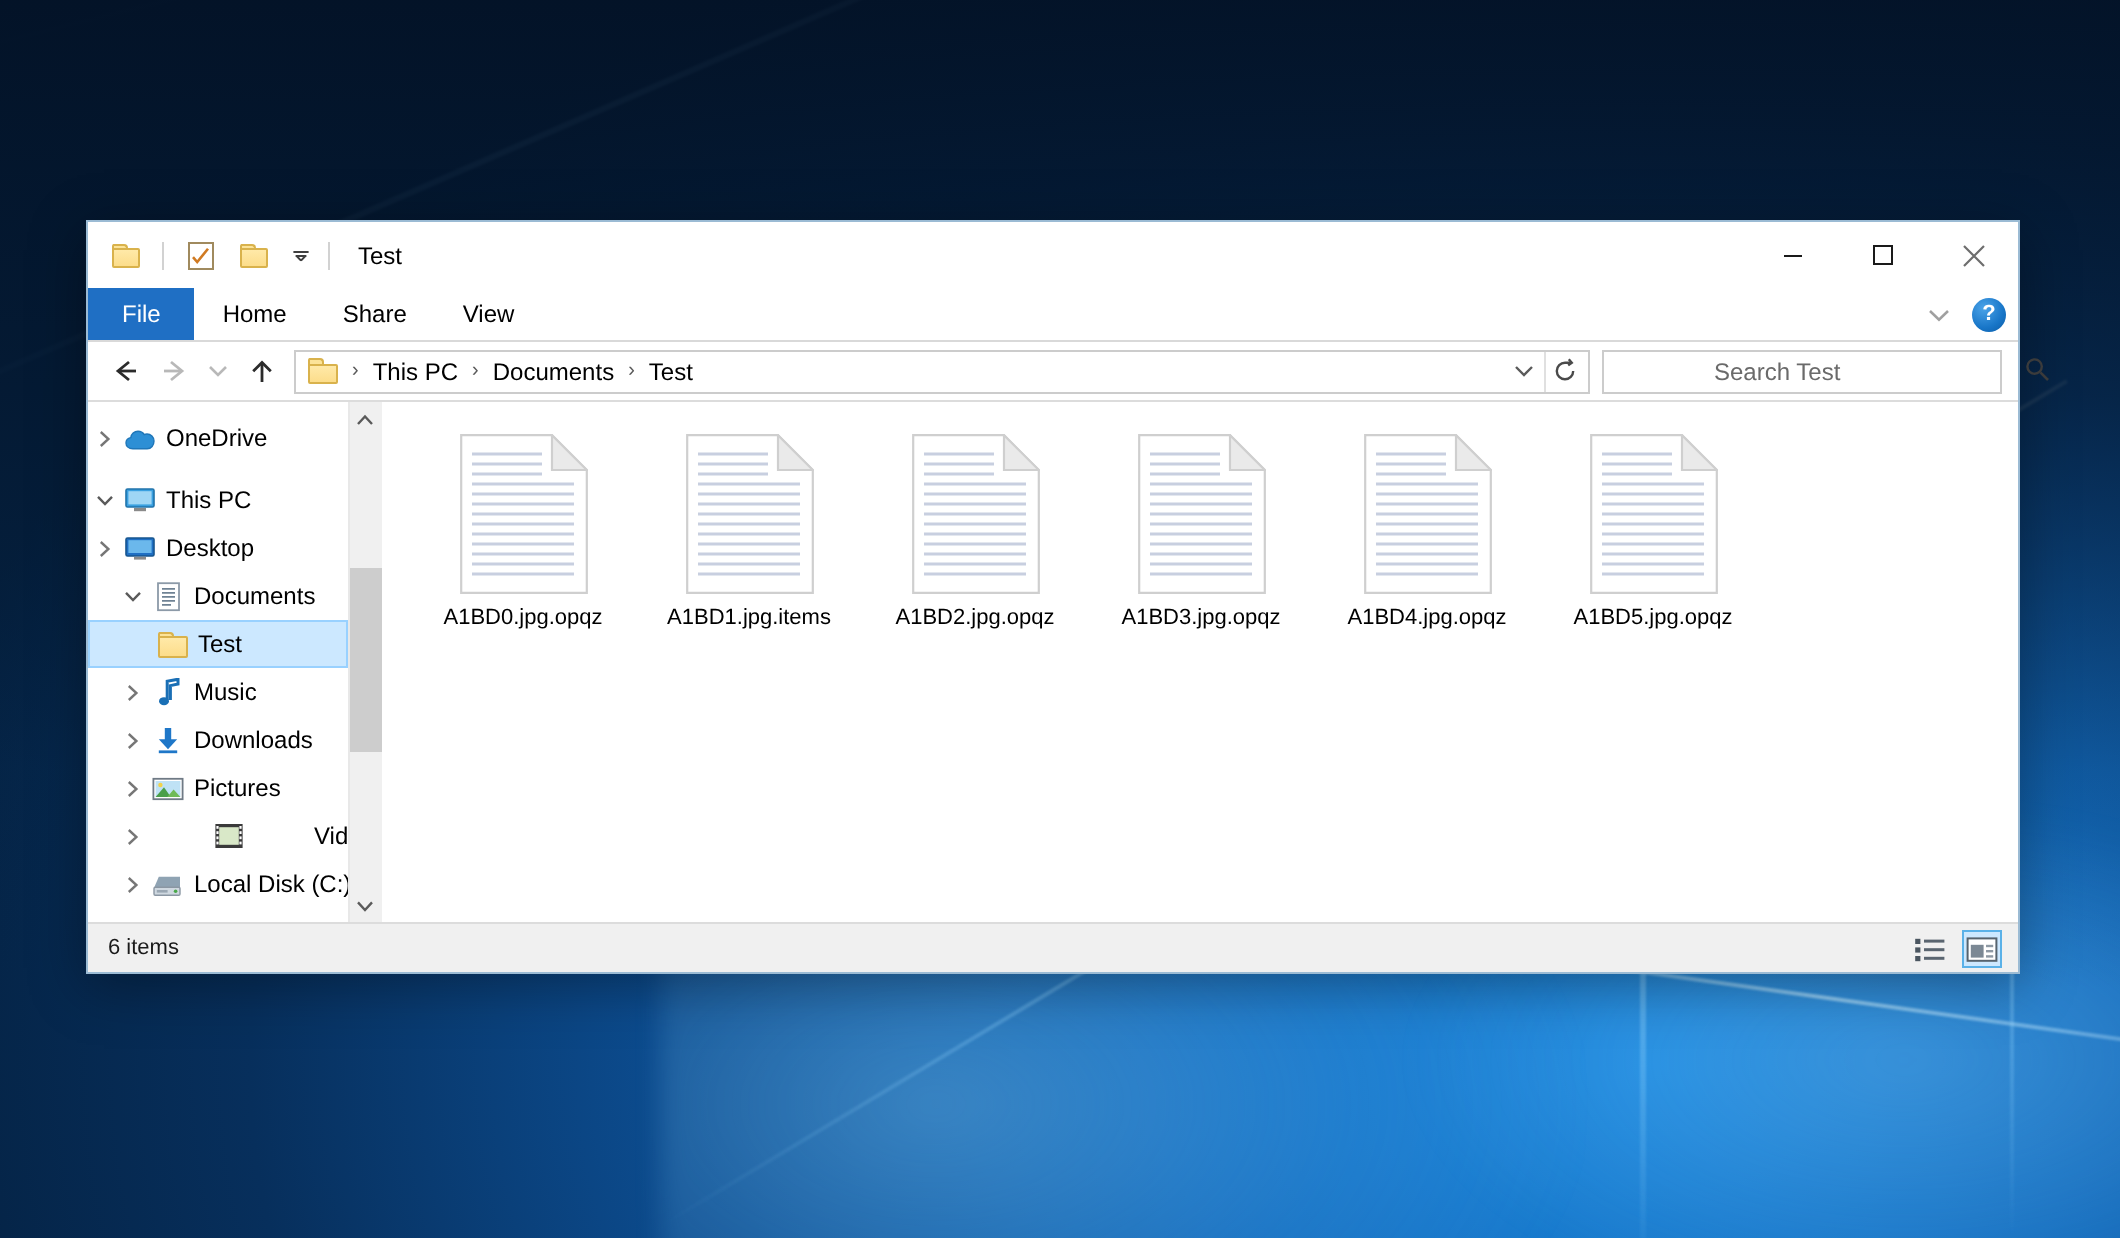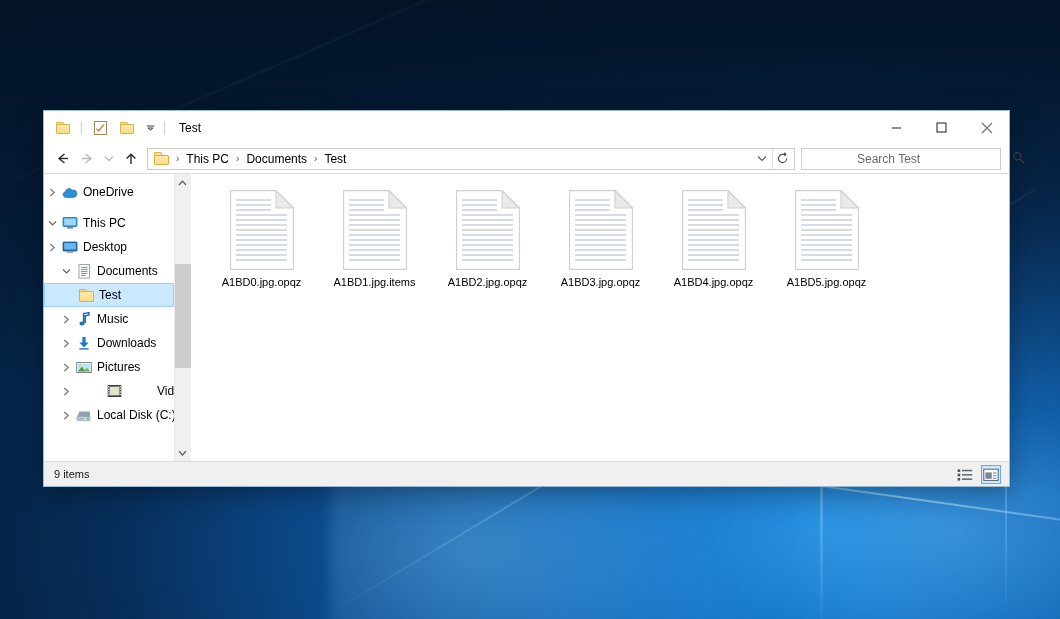--- a/index.html
+++ b/index.html
@@ -369,20 +369,34 @@
             </svg>
         </div>
         <div class="win-ctrl close">
           <svg width="12" height="12" viewBox="0 0 12 12">
               <path d="M1 1 L11 11 M11 1 L1 11" stroke="#6e6e6e" stroke-width="1.1"></path>
             </svg>
         </div>
       </div>
     </div>
 
+    <div class="ribbon">
+      <div class="tab file">File</div>
+      <div class="tab">Home</div>
+      <div class="tab">Share</div>
+      <div class="tab">View</div>
+      <div class="ribbon-right">
+        <div style="width:18px;display:flex;align-items:center;justify-content:center;">
+          <svg width="11" height="7" viewBox="0 0 11 7">
+              <path d="M1 1.5 L5.5 5.8 L10 1.5" fill="none" stroke="#a0a0a0" stroke-width="1.3"></path>
+            </svg>
+        </div>
+        <div class="help-btn">?</div>
+      </div>
+    </div>
 
     <div class="addressbar">
       <div class="nav-btn">
         <svg width="15" height="13" viewBox="0 0 15 13">
             <path d="M9.5 2 L4 6.5 L9.5 11" fill="none" stroke="#2b2b2b" stroke-width="1.4"></path>
             <path d="M4.3 6.5 L13 6.5" stroke="#2b2b2b" stroke-width="1.4"></path>
           </svg>
       </div>
       <div class="nav-btn disabled">
         <svg width="15" height="13" viewBox="0 0 15 13">
@@ -780,21 +794,21 @@
               </svg>
             </div>
             <div class="file-label">A1BD5.jpg.opqz</div>
           </div>
 
         </div>
       </div>
     </div>
 
     <div class="statusbar">
-      <span>9 items</span>
+      <span>6 items</span>
       <div class="status-views">
         <div class="view-btn">
           <svg width="16" height="14" viewBox="0 0 16 14">
             <g fill="#4a5560">
               <rect x="0.6" y="1.4" width="2.6" height="2.6"></rect>
               <rect x="0.6" y="5.7" width="2.6" height="2.6"></rect>
               <rect x="0.6" y="10" width="2.6" height="2.6"></rect>
             </g>
             <g fill="#5a6570">
               <rect x="5" y="1.8" width="10.2" height="1.5"></rect>

